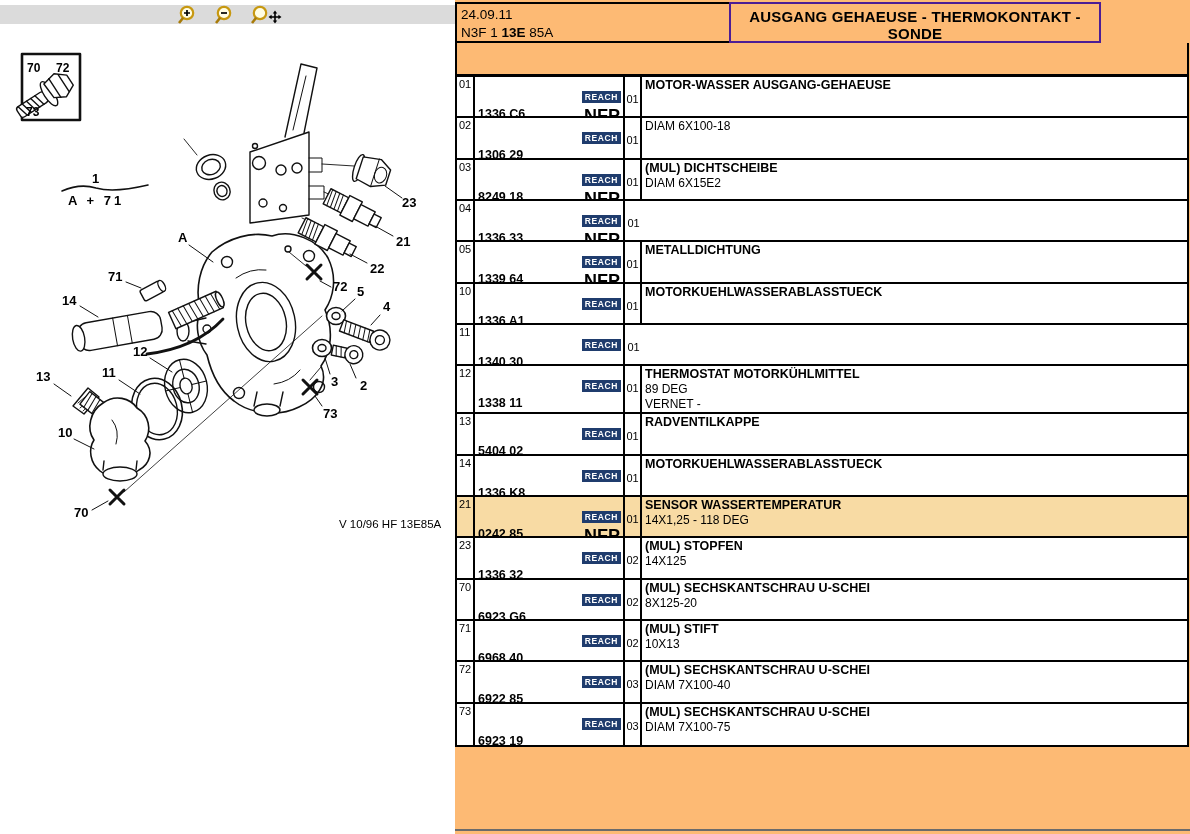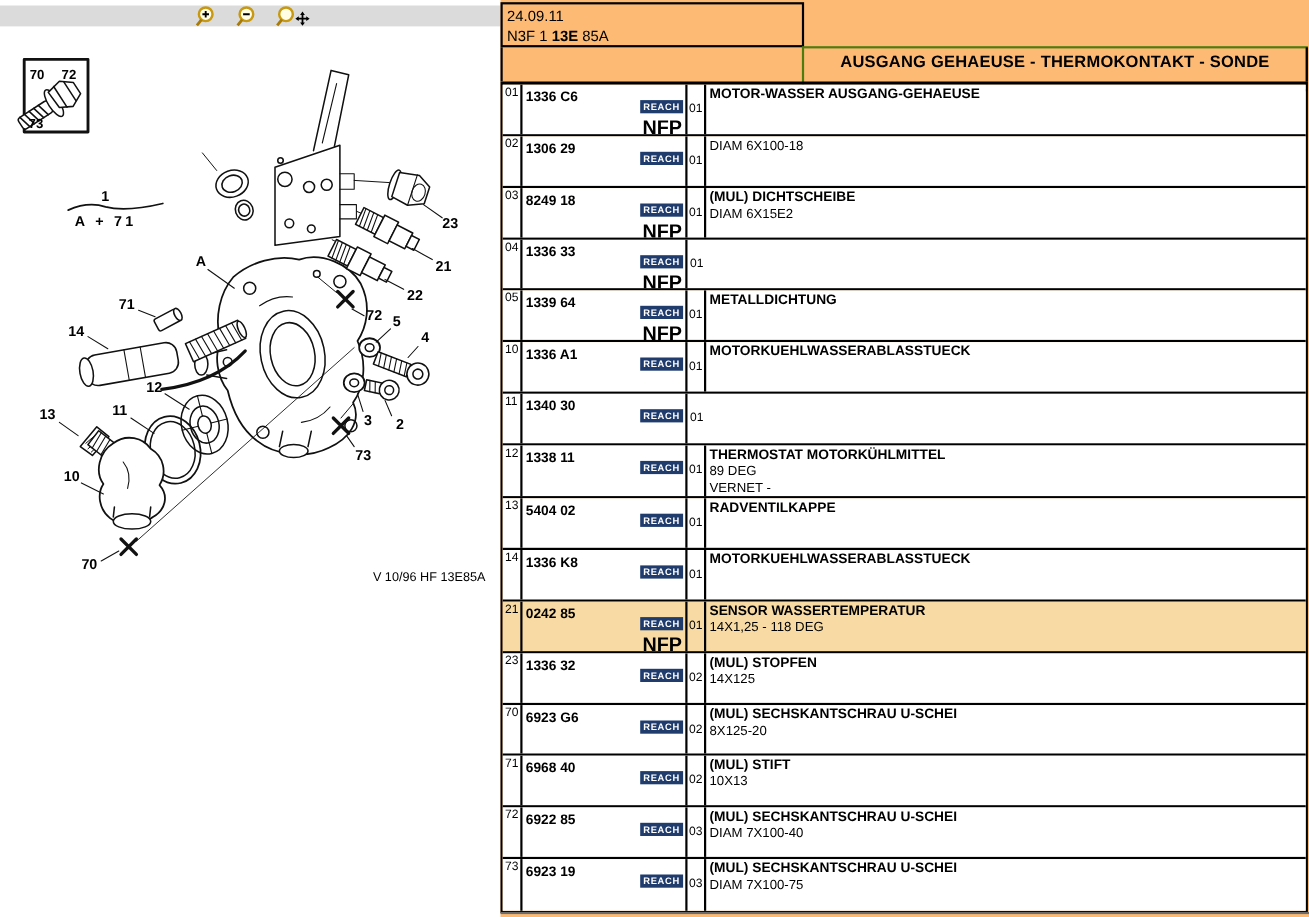--- a/index.html
+++ b/index.html
@@ -18,35 +18,35 @@
   .diagram-wrap { position:absolute; left:0; top:0; width:455px; height:834px; }
   svg text { font-family:"Liberation Sans", sans-serif; }
   .callout { font-size:13px; font-weight:600; fill:#000; }
   .legend-num { font-size:12px; font-weight:600; fill:#000; }
   .cap { font-size:11.5px; fill:#000; }
 
   
   .right-panel { position:absolute; left:455px; top:0; width:735px; height:834px; background:#fdba74; }
   .hdr-left { position:absolute; left:0; top:2px; width:276px; height:41px;
               border:2px solid #000; padding:2px 4px; font-size:13.5px; line-height:18px; }
-  .hdr-right { position:absolute; left:274px; top:2px; width:460px; height:41px;
-               border:2px solid #4d7c0f; text-align:center; padding-top:4px;
-               font-size:15px; font-weight:bold; letter-spacing:0.2px;margin-top:40px; }
+  .hdr-right { position:absolute; left:274px; top:2px; width:372px; height:41px;
+               border:2px solid #4c1d95; text-align:center; padding-top:4px;
+               font-size:15px; font-weight:bold; letter-spacing:0.2px; }
   .spacer { position:absolute; left:0; top:43px; width:734px; height:31px;
             border-left:2px solid #000; border-right:2px solid #000; }
-  .ptable { position:absolute; left:0; top:74px; width:734px; height:756px;
+  .ptable { position:absolute; left:0; top:74px; width:734px; height:673px;
             border:2px solid #000; border-top-width:3px;
             display:grid; grid-template-rows:repeat(16, 1fr); }
   .prow { display:grid; grid-template-columns:18px 150px 17px 1fr;
           border-bottom:2px solid #000; background:#fff; }
   .prow:last-child { border-bottom:none; }
   .c { position:relative; border-right:2px solid #000; overflow:hidden; }
   .c:last-child { border-right:none; }
   .c.no { font-size:11px; padding:1px 0 0 2px; }
-  .pn  { position:absolute; left:3px; top:4px; font-weight:bold; font-size:12.5px; white-space:nowrap; }
+  .pn  { position:absolute; left:3px; top:30px; font-weight:bold; font-size:12.5px; white-space:nowrap; }
   .reach { position:absolute; right:2px; top:14px; background:#1F3C6D; color:#fff;
            font-size:8.5px; font-weight:bold; letter-spacing:0.6px; padding:2px 3px 1px 3px;
            line-height:9px; cursor:pointer; }
   .nfp { position:absolute; right:3px; top:29px; font-weight:bold; font-size:18px;text-align:center; }
   .c.qty { font-size:11px; padding-top:16px; text-align:center; }
   .c.desc { padding:1px 0 0 3px; }
   .d1 { font-weight:bold; font-size:12.5px; line-height:15px; white-space:nowrap; }
   .d2, .d3 { font-size:12px; line-height:15px; white-space:nowrap; }
   .bottom-line { position:absolute; left:0; top:829px; width:735px; height:2px; background:#6b6b6b; }
 </style>

